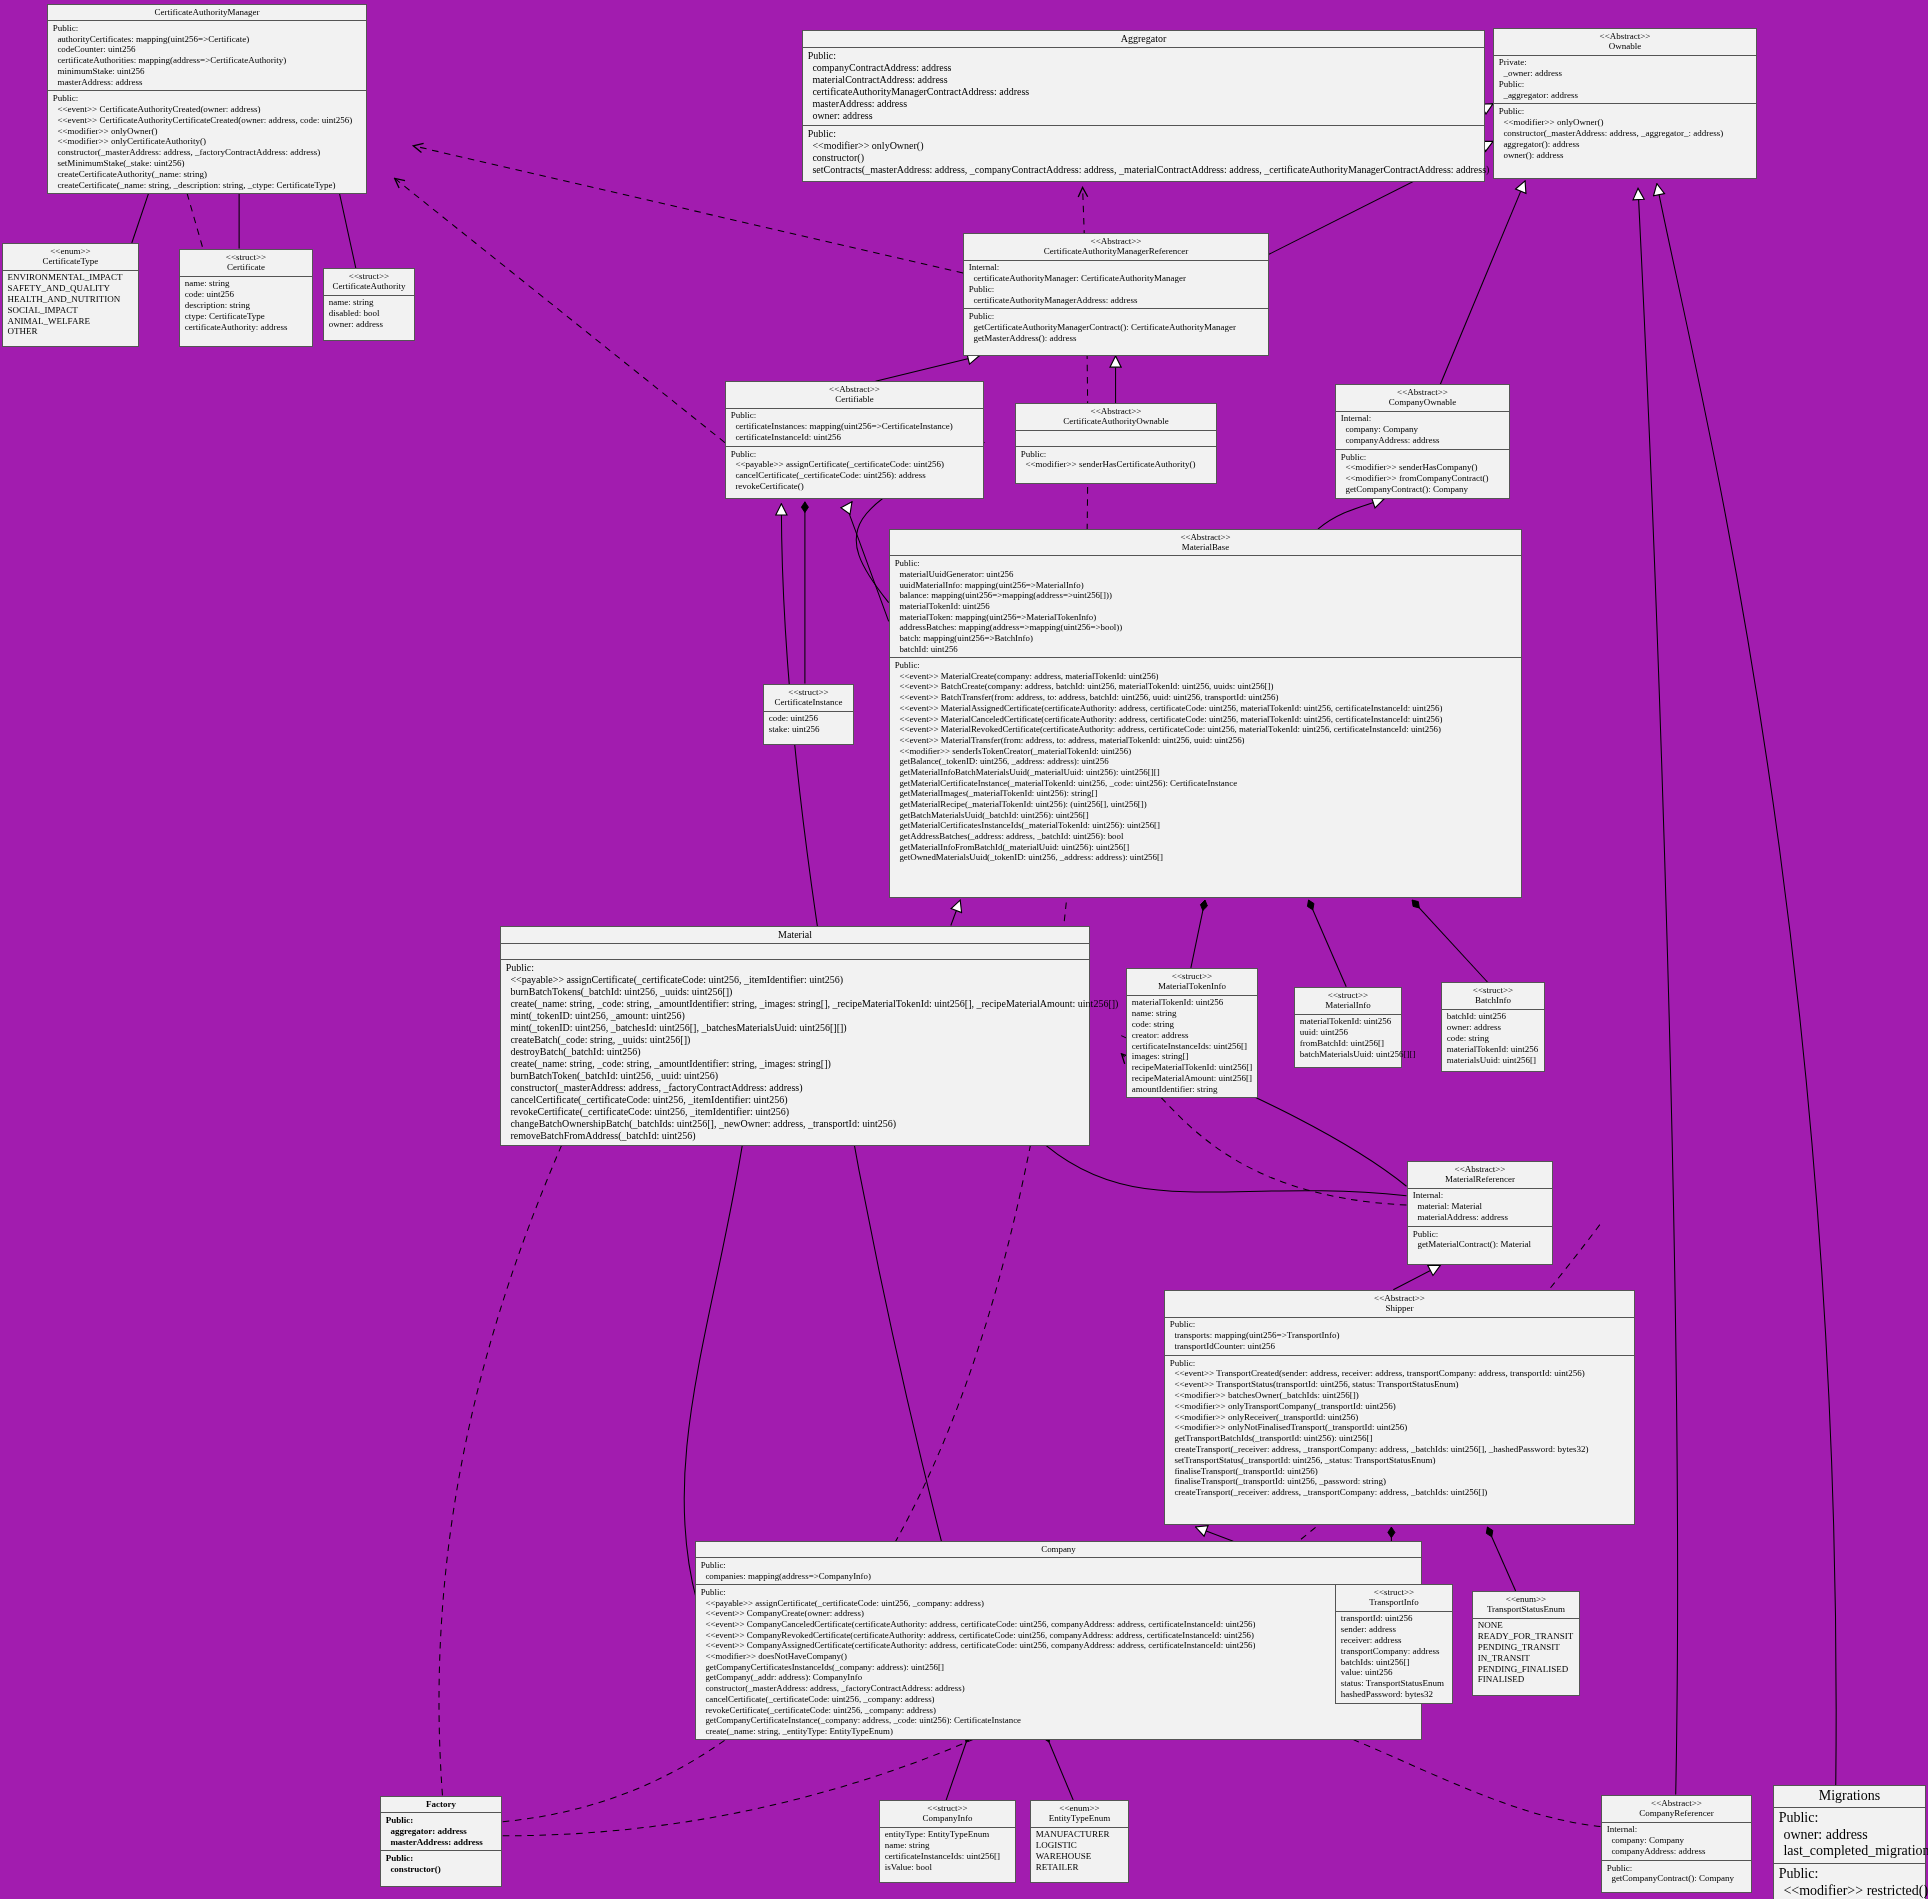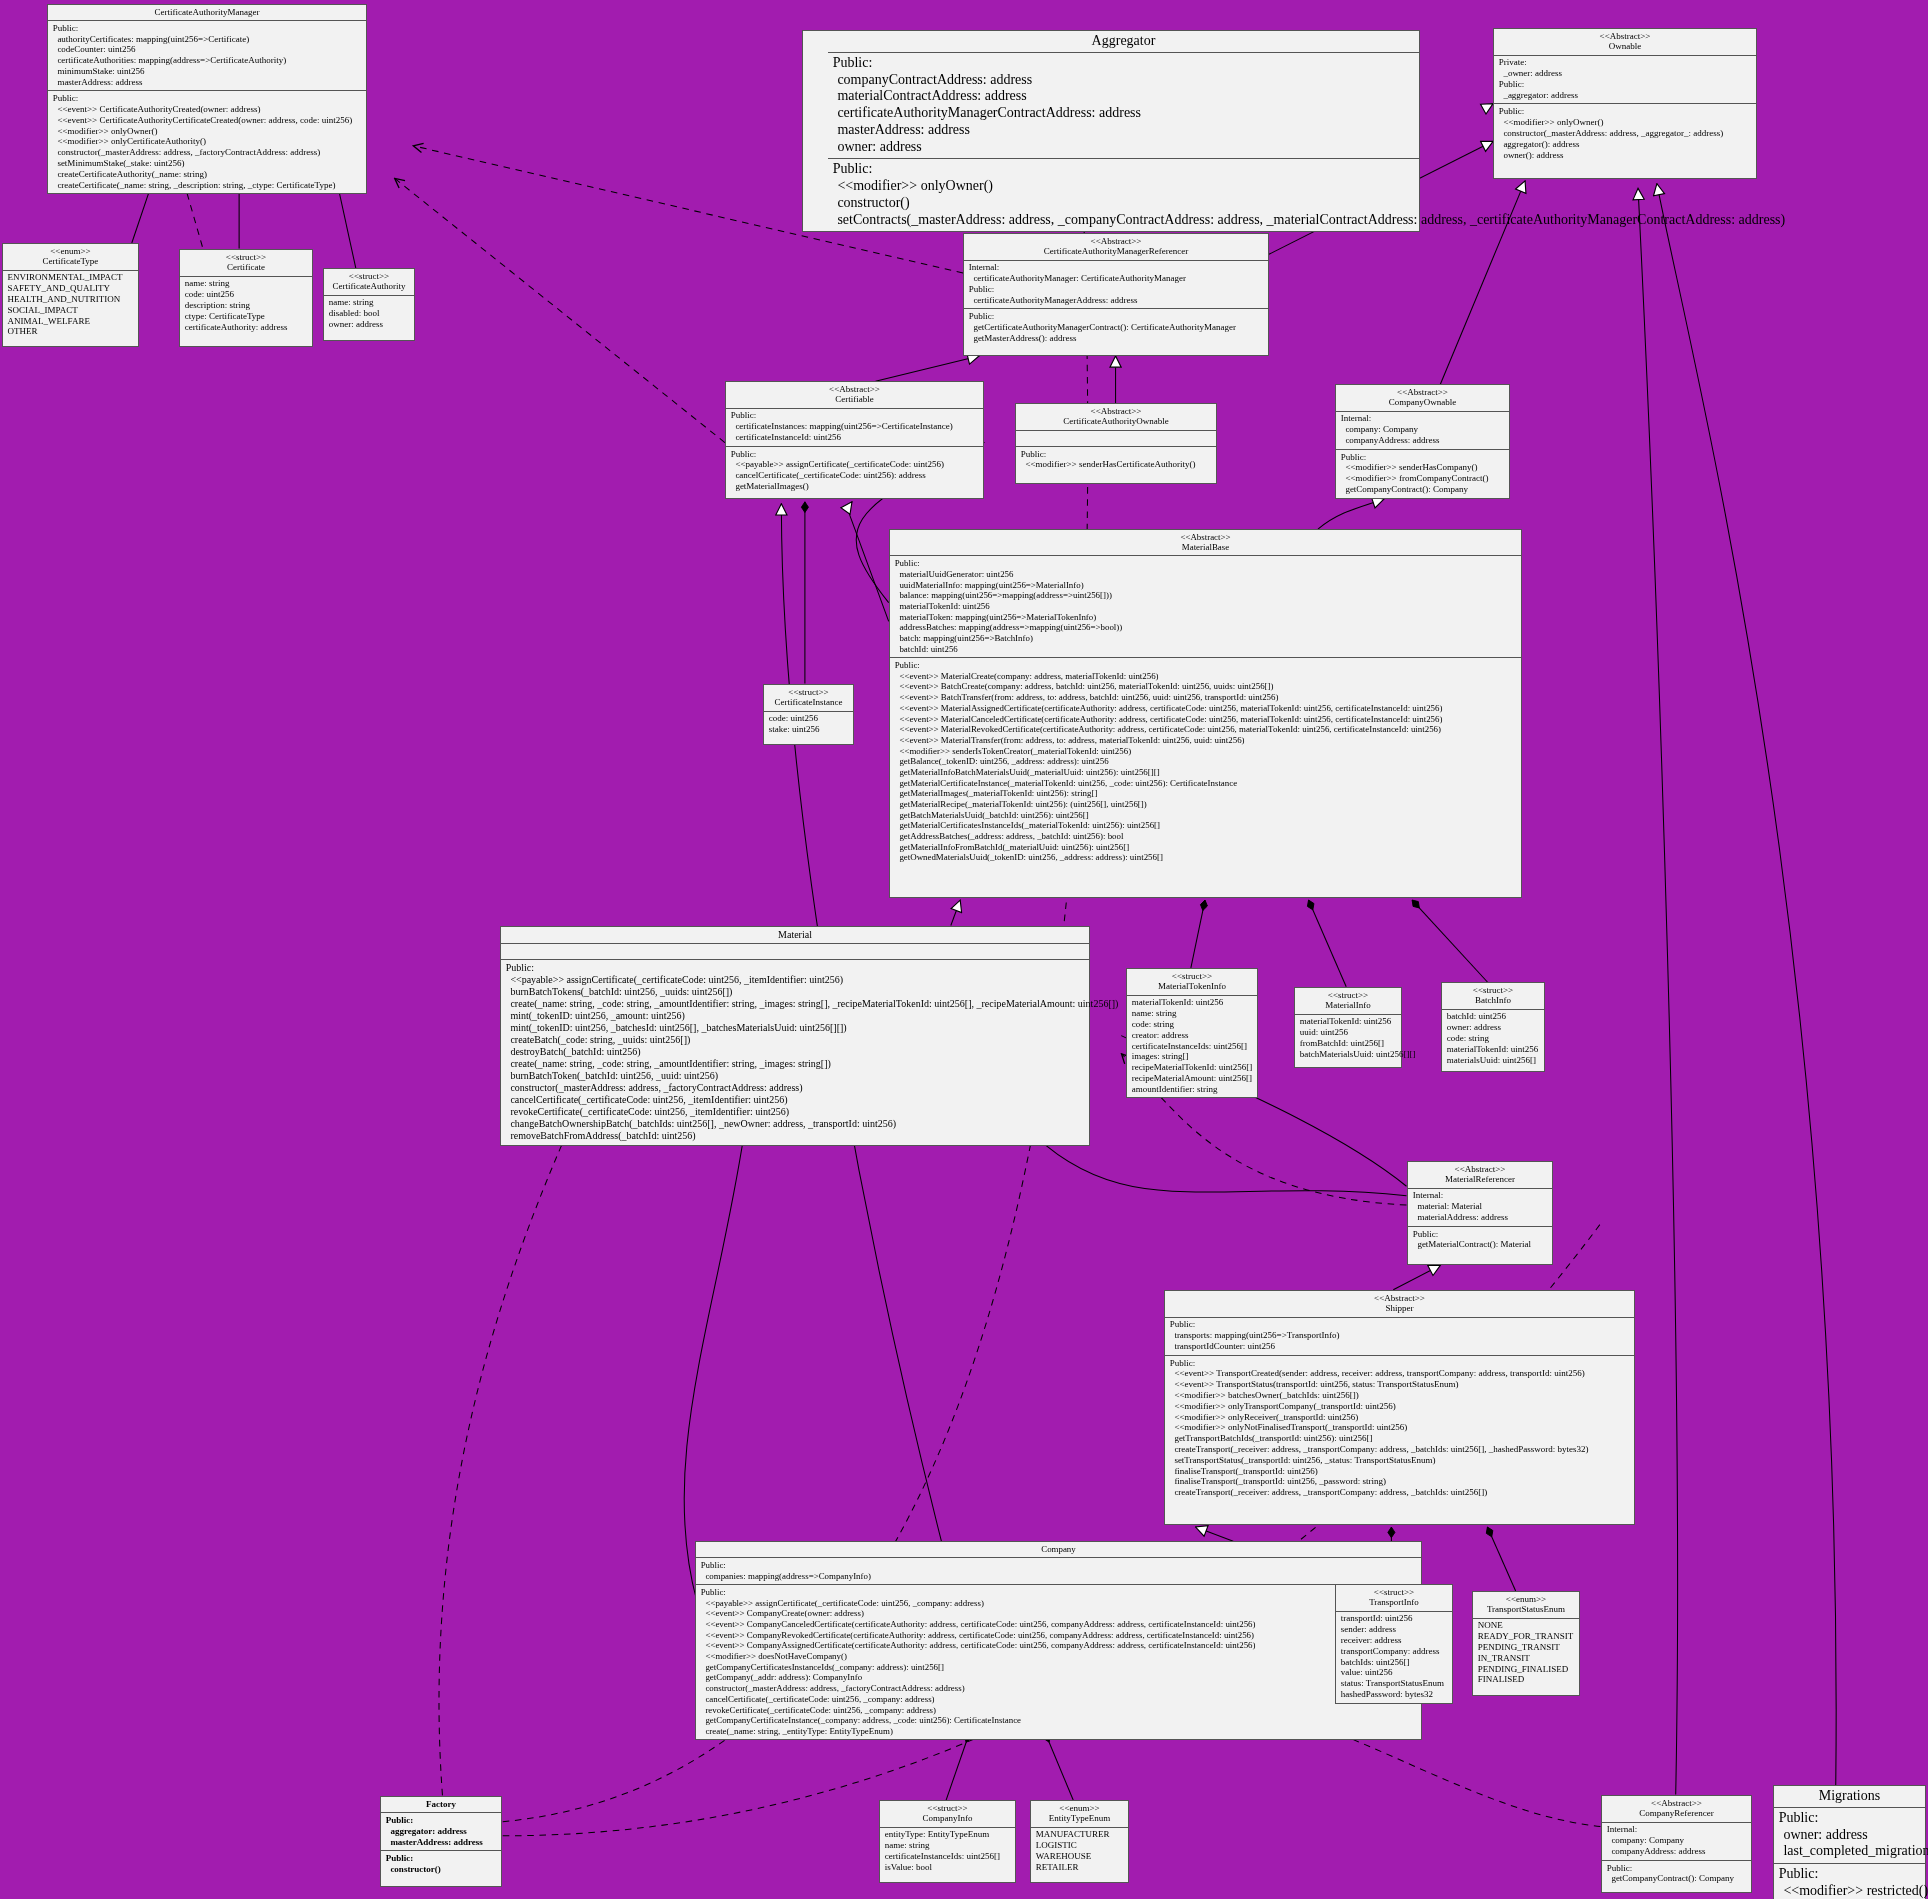--- a/index.html
+++ b/index.html
@@ -152,21 +152,21 @@
       <div class="hdr">
         <span class="stereo">&lt;&lt;struct&gt;&gt;</span>
         <span class="nm">CertificateAuthority</span>
       </div>
       <div class="sec">
         <div class="ln">name: string</div>
         <div class="ln">disabled: bool</div>
         <div class="ln">owner: address</div>
       </div>
     </div>
-    <div class="cls" style="left: 802px; top: 30px; width: 618px; min-height: 152px; font-size: 14px; padding-left: 25px;">
+    <div class="cls" style="left: 802px; top: 30px; width: 683px; min-height: 152px; font-size: 10px;">
       <div class="hdr">
         <span class="nm">Aggregator</span>
       </div>
       <div class="sec">
         <div class="ln">Public:</div>
         <div class="ln ind2">companyContractAddress: address</div>
         <div class="ln ind2">materialContractAddress: address</div>
         <div class="ln ind2">certificateAuthorityManagerContractAddress: address</div>
         <div class="ln ind2">masterAddress: address</div>
         <div class="ln ind2">owner: address</div>
@@ -221,21 +221,21 @@
       </div>
       <div class="sec">
         <div class="ln">Public:</div>
         <div class="ln ind2">certificateInstances: mapping(uint256=&gt;CertificateInstance)</div>
         <div class="ln ind2">certificateInstanceId: uint256</div>
       </div>
       <div class="sec">
         <div class="ln">Public:</div>
         <div class="ln ind2">&lt;&lt;payable&gt;&gt; assignCertificate(_certificateCode: uint256)</div>
         <div class="ln ind2">cancelCertificate(_certificateCode: uint256): address</div>
-        <div class="ln ind2">getMaterialImages()</div>
+        <div class="ln ind2">revokeCertificate()</div>
       </div>
     </div>
     <div class="cls" style="left: 1015px; top: 403px; width: 202px; min-height: 81px; font-size: 9px;">
       <div class="hdr">
         <span class="stereo">&lt;&lt;Abstract&gt;&gt;</span>
         <span class="nm">CertificateAuthorityOwnable</span>
       </div>
       <div class="sec empty"></div>
       <div class="sec">
         <div class="ln">Public:</div>

